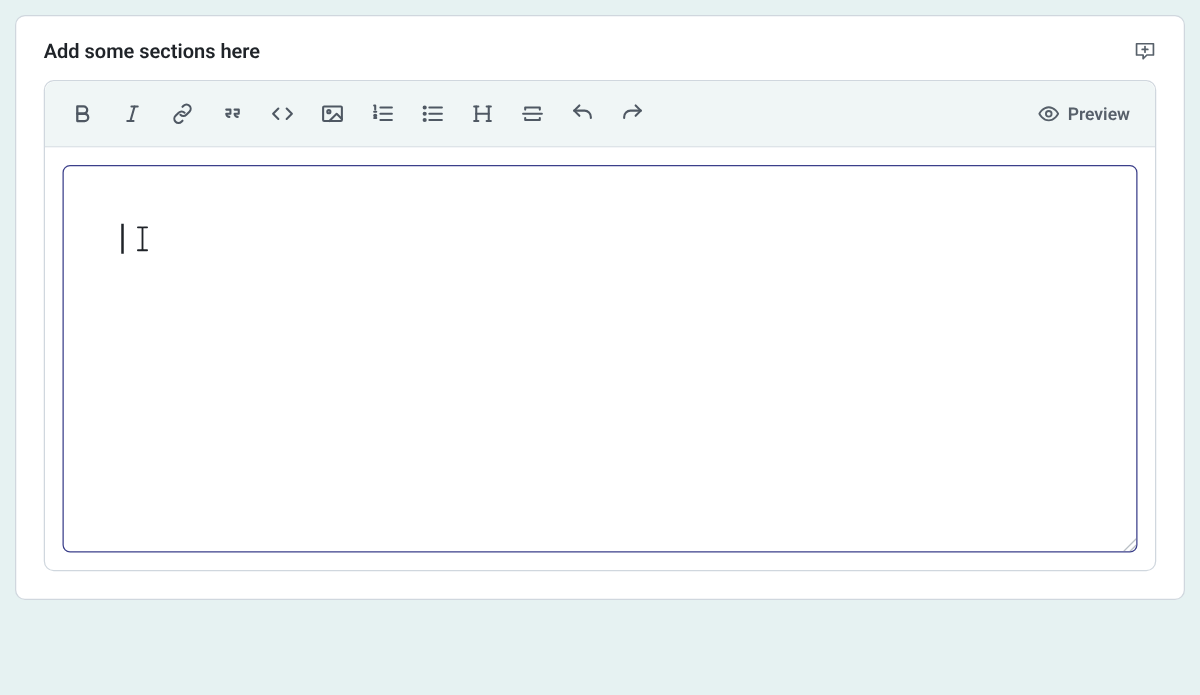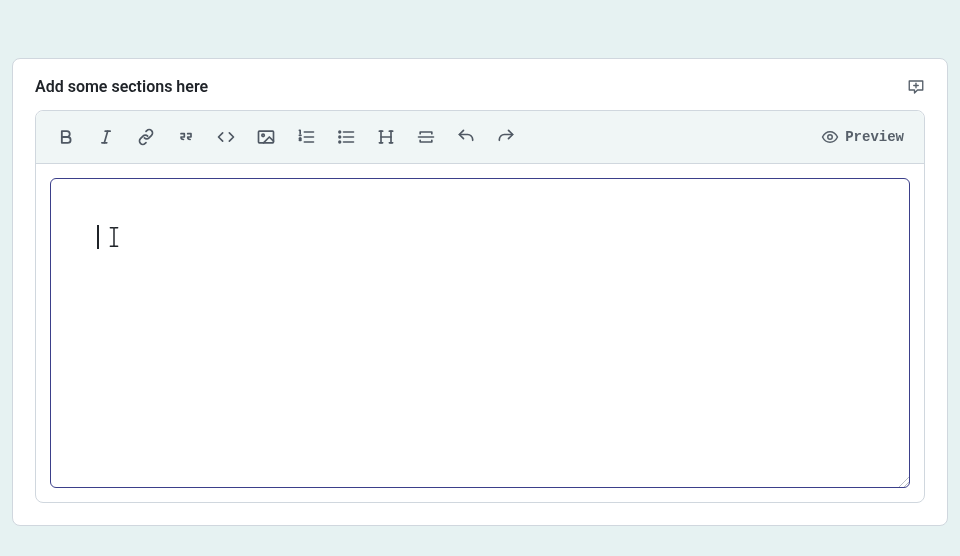--- a/index.html
+++ b/index.html
@@ -12,21 +12,20 @@
     }
     .card {
       background: #ffffff;
       border: 1px solid #d0d7de;
       border-radius: 8px;
       padding: 18px 22px 22px 22px;
       height: 468px;
       display: flex;
       flex-direction: column;
       position: relative;
-      margin-top: 46px;
     }
     .card-header {
       display: flex;
       justify-content: space-between;
       align-items: center;
       margin-bottom: 14px;
     }
     .title {
       font-size: 16px;
       font-weight: 600;
@@ -63,29 +62,28 @@
       align-items: center;
       justify-content: center;
       color: #4f5863;
       border-radius: 6px;
       cursor: pointer;
     }
     .tool-btn svg { width: 20px; height: 20px; }
     .toolbar-spacer { flex: 1; }
     .preview-btn {
       display: inline-flex;
-      align-items: center;
+      align-items: flex-end;
       gap: 6px;
       color: #57606a;
       font-size: 14px;
       font-weight: 600;
       cursor: pointer;
       padding: 4px 6px;
       border-radius: 6px;
-      font-family: Liberation Mono, monospace;
     }
     .preview-btn span { color: #57606a; }
     .preview-btn svg { width: 18px; height: 18px; }
     .editor-body {
       flex: 1;
       padding: 14px;
       display: flex;
     }
     .editor-textarea {
       width: 100%;

